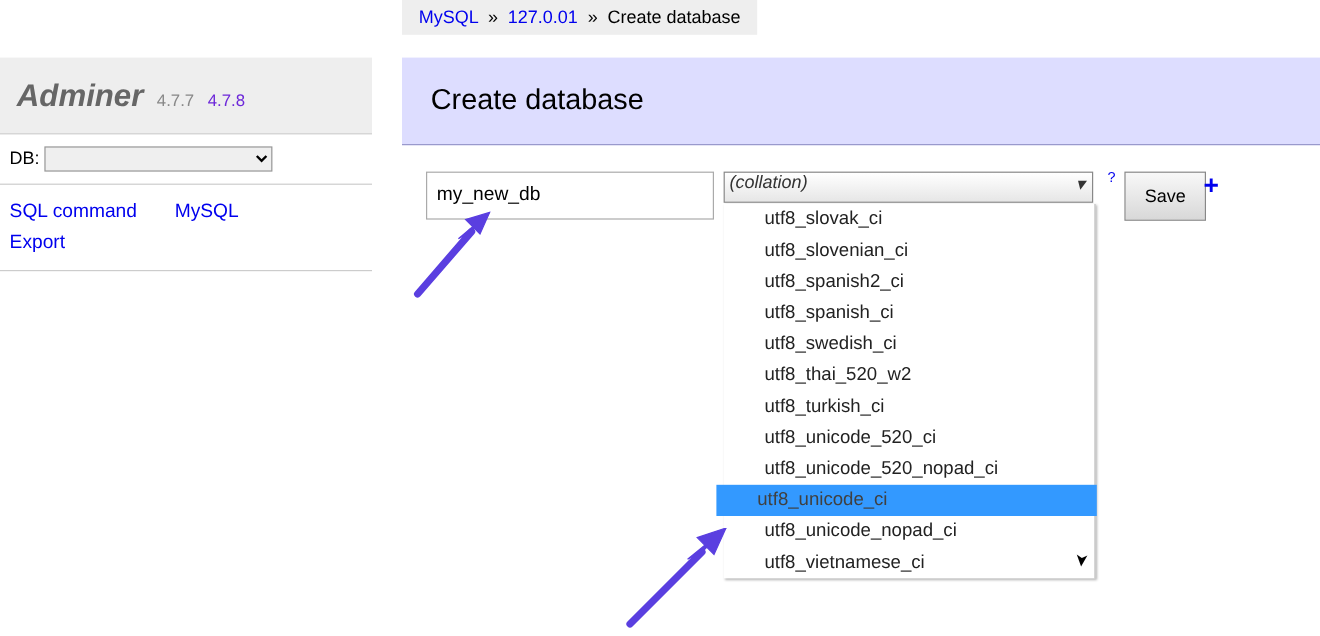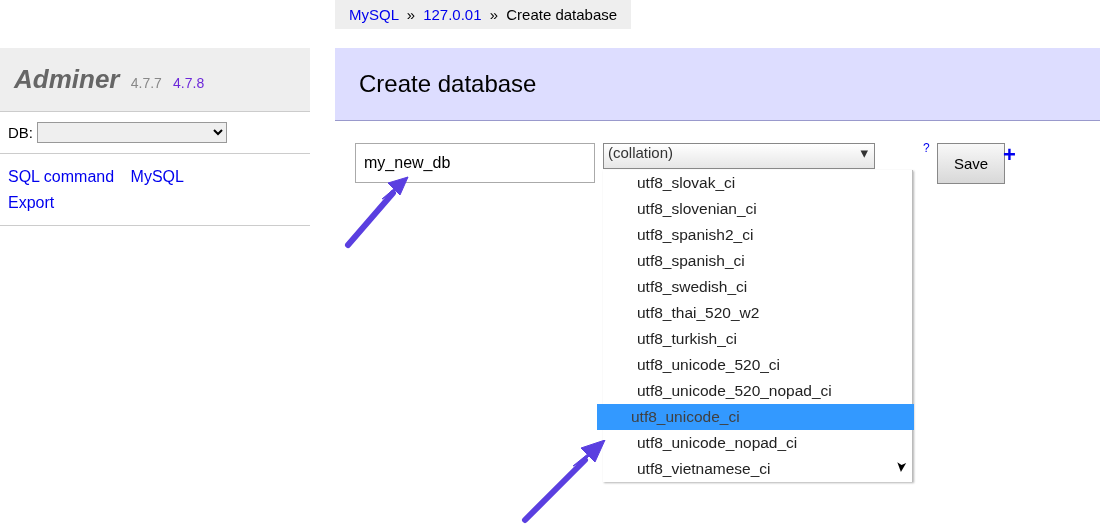--- a/index.html
+++ b/index.html
@@ -56,21 +56,21 @@
     font-size: 15px;
     background: #efefef;
     border: 1px solid #999;
   }
   .links {
     padding: 10px 8px;
     border-bottom: 1px solid #ccc;
     font-size: 16px;
     line-height: 1.6;
   }
-  .links a { margin-right: 12px; }
+  .links a { margin-right: 27px; }
 
   
   .heading {
     position: absolute;
     left: 335px;
     top: 48px;
     right: 0;
     background: #ddddff;
     border-bottom: 1px solid #9999cc;
     padding: 22px 24px;
@@ -88,27 +88,28 @@
     height: 40px;
     font-size: 16px;
     padding: 2px 8px;
     border: 1px solid #aaa;
     background: #fff;
   }
   .collation-select {
     position: absolute;
     left: 248px;
     top: 0;
-    width: 272px;
+    width: 308px;
     height: 26px;
     font-size: 15px;
     background: linear-gradient(#ffffff,#e6e6e6);
     border: 1px solid #888;
     padding-left: 4px;
     color: #333;
+    font-style: italic;
   }
   .qmark {
     position: absolute;
     left: 568px;
     top: -2px;
     color: #0000EE;
     font-size: 12px;
   }
   .save-btn {
     position: absolute;

